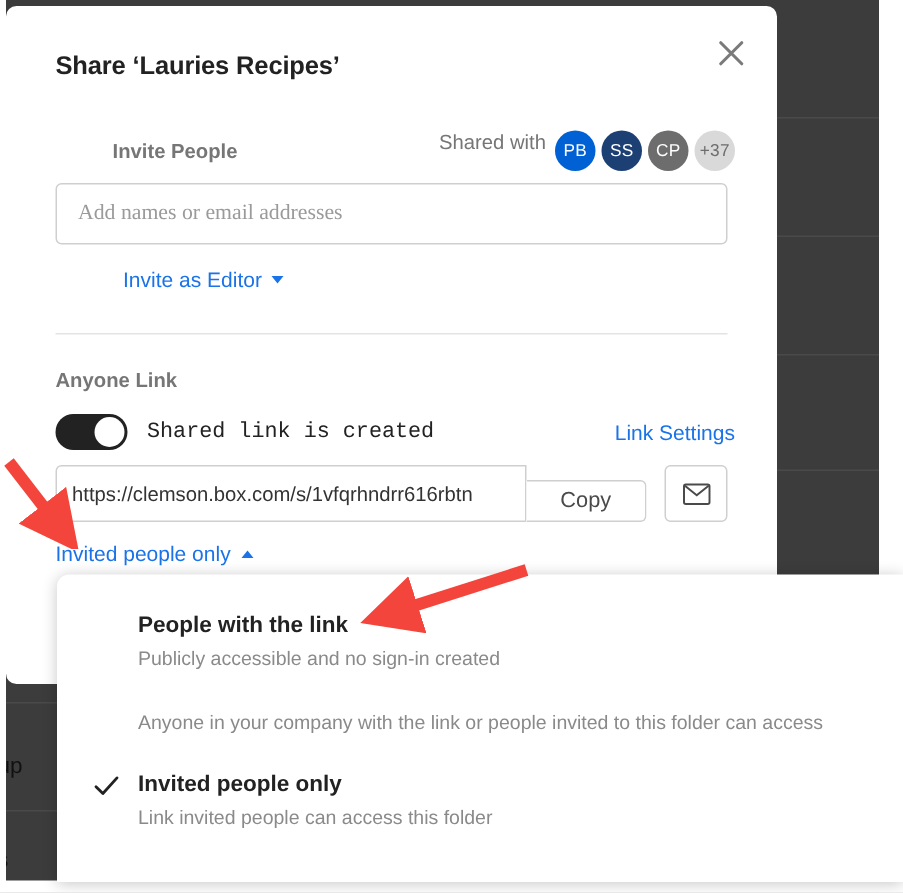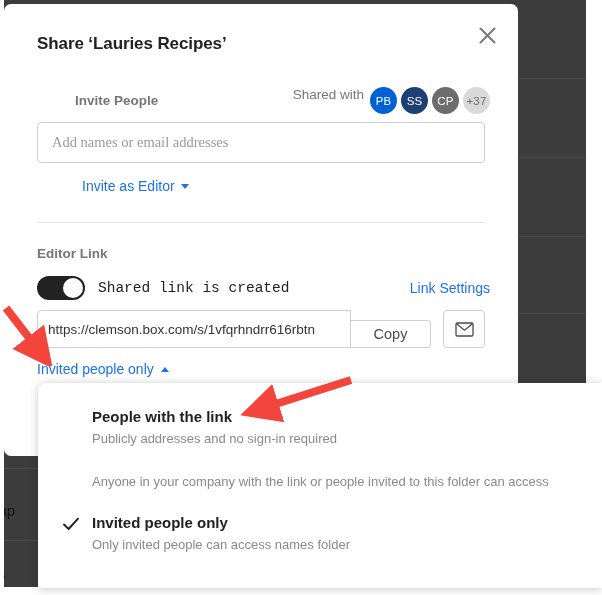--- a/index.html
+++ b/index.html
@@ -388,21 +388,21 @@
 
     <input class="invite-input" type="text" placeholder="Add names or email addresses" style="">
 
     <div class="invite-as-editor">
       <span class="link-blue">Invite as Editor</span>
       <span class="caret-down"></span>
     </div>
 
     <div class="divider"></div>
 
-    <div class="section-label label-share-link">Editor Link</div>
+    <div class="section-label label-share-link">Anyone Link</div>
 
     <div class="toggle-row">
       <div class="toggle">
         <div class="knob"></div>
       </div>
       <span class="toggle-label">Shared link is created</span>
     </div>
 
     <div class="link-settings">Link Settings</div>
 
@@ -421,37 +421,37 @@
       <span class="link-blue">Invited people only</span>
       <span class="caret-up"></span>
     </div>
   </div>
 
   <div class="dropdown">
     <div class="dd-spacer-1"></div>
 
     <div class="dd-item">
       <div class="dd-title">People with the link</div>
-      <div class="dd-sub">Publicly addresses and no sign-in required</div>
+      <div class="dd-sub">Publicly accessible and no sign-in created</div>
     </div>
 
     <div class="dd-gap"></div>
 
     <div class="dd-item">
       <div class="dd-sub">Anyone in your company with the link or people invited to this folder can access</div>
     </div>
 
     <div class="dd-gap"></div>
 
     <div class="dd-item">
       <svg class="dd-check" viewBox="0 0 18 18">
         <path d="M2 9.5 L6.6 14 L16 3.6" fill="none" stroke="#222222" stroke-width="1.9" stroke-linecap="round" stroke-linejoin="round"></path>
       </svg>
       <div class="dd-title">Invited people only</div>
-      <div class="dd-sub">Only invited people can access names folder</div>
+      <div class="dd-sub">Link invited people can access this folder</div>
     </div>
   </div>
 
   <svg class="arrow-svg" style="left:0px; top:300px;" width="62" height="66" viewBox="0 0 62 66">
     <defs>
       <marker id="ah1" markerWidth="5" markerHeight="5" refX="2.4" refY="2.5" orient="auto">
         <path d="M0,0 L5,2.5 L0,5 z" fill="#f4453c"></path>
       </marker>
     </defs>
     <line x1="6" y1="8" x2="40" y2="52" stroke="#f4453c" stroke-width="8" stroke-linecap="butt" marker-end="url(#ah1)"></line>

